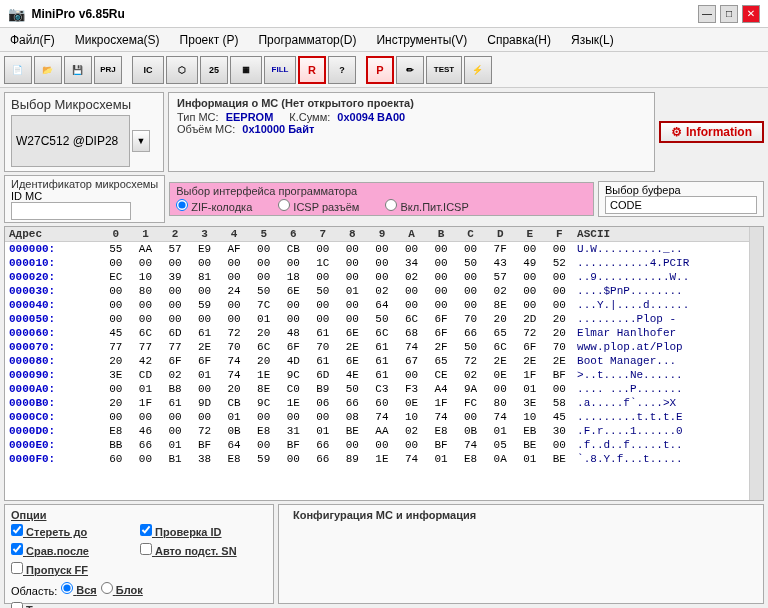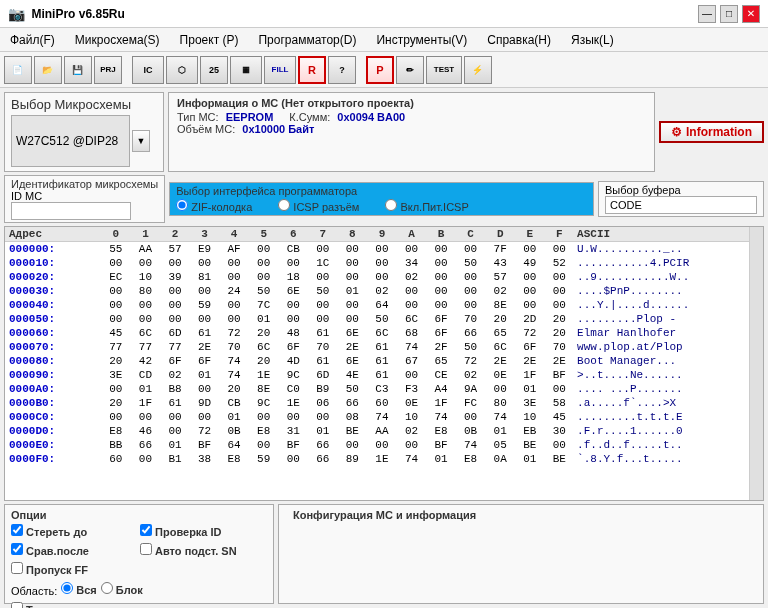--- a/index.html
+++ b/index.html
@@ -180,21 +180,21 @@
     .id-input {
       border: 1px solid #aaa;
       background: white;
       padding: 2px 4px;
       font-size: 11px;
       width: 120px;
     }
     .interface-box {
       border: 1px solid #aaa;
       padding: 2px 6px;
-      background: #0ea5e9;
+      background: #f9a8d4;
       font-size: 11px;
       flex: 1;
     }
     .interface-box label { color: #333; }
     .radio-row {
       display: flex;
       gap: 26px;
       align-items: flex-end;
       margin-top: 2px;
     }
@@ -274,21 +274,21 @@
       gap: 4px;
       height: 100px;
     }
     .options-box {
       border: 1px solid #aaa;
       padding: 4px 6px;
       background: #f9f9f9;
       width: 270px;
       font-size: 11px;
     }
-    .options-box label { font-size: 11px; color: #333; font-weight: bold; margin-bottom: 3px; display: block; }
+    .options-box label { font-size: 11px; color: #333; font-weight: bold; margin-bottom: 3px; display: block; text-decoration: underline; }
     .options-grid {
       display: grid;
       grid-template-columns: 1fr 1fr;
       gap: 2px;
     }
     .check-item {
       display: flex;
       align-items: center;
       gap: 3px;
       font-size: 11px;

